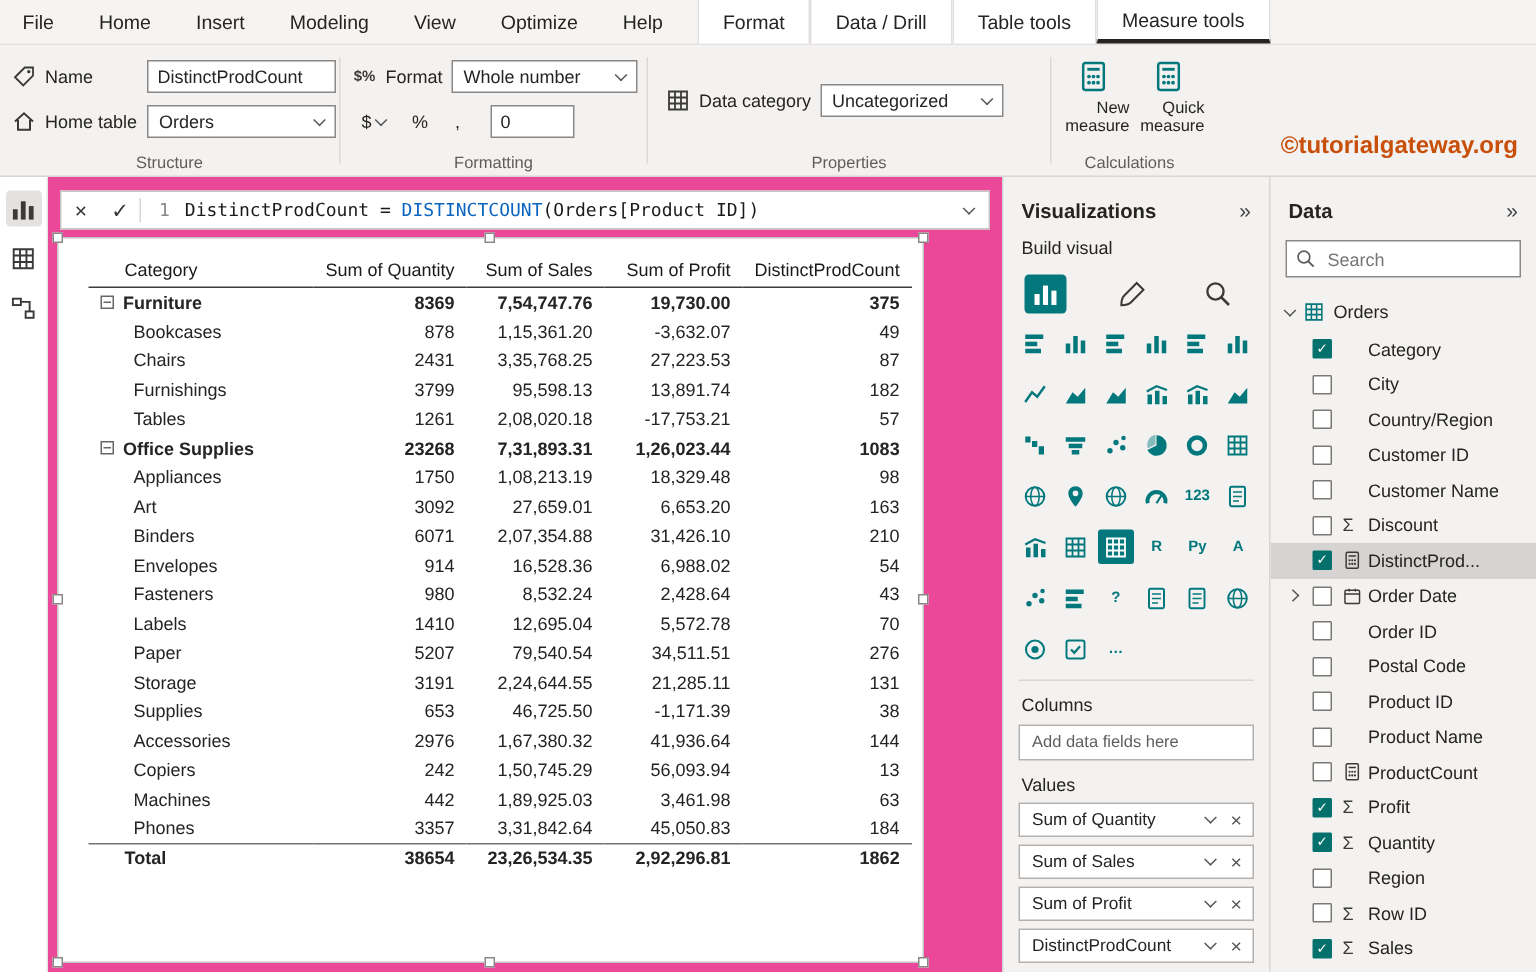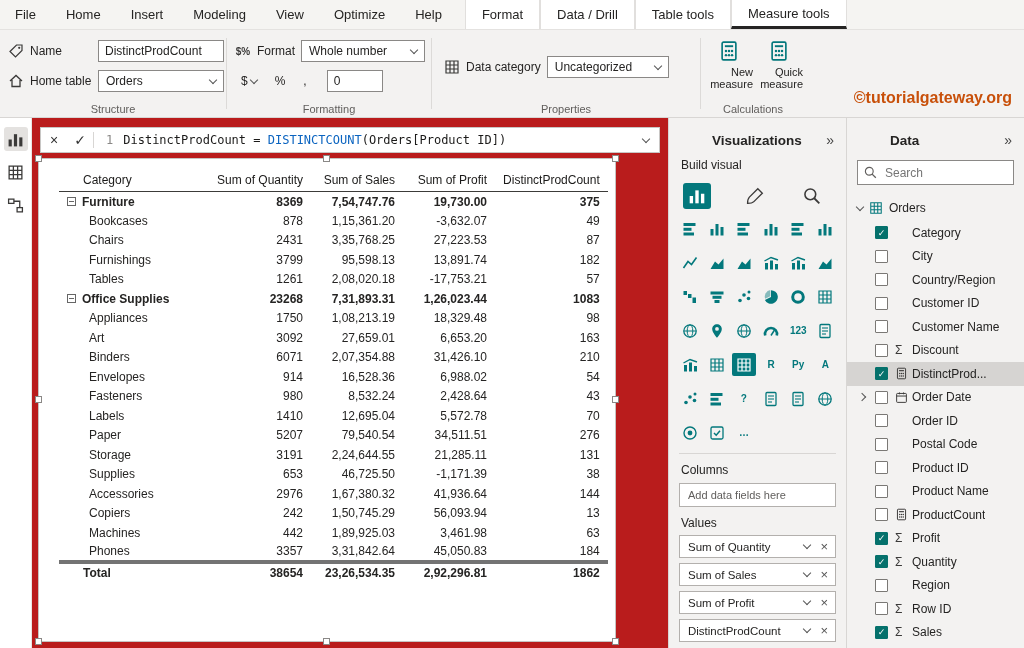--- a/index.html
+++ b/index.html
@@ -1,20 +1,20 @@
 <!DOCTYPE html>
 <html style="--accent: #03787c; --checkbox: #05716c; --watermark: #c8500a; --selected_bg: #d6d4d2;"><head>
 <meta charset="utf-8">
 <style>
   :root{
     --accent:#03787c; --checkbox:#05716c; --watermark:#c8500a; --selected_bg:#d6d4d2;
   }
   *{box-sizing:border-box;}
   body{margin:0;font-family:"Liberation Sans","DejaVu Sans",sans-serif;color:#252423;background:#fff;}
-  .app{position:relative;width:1024px;height:648px;overflow:hidden;background:#b91c1c;}
+  .app{position:relative;width:1024px;height:648px;overflow:hidden;background:#ec4899;}
 
   
   .menubar{position:absolute;top:0;left:0;right:0;height:30px;background:#f5f4f2;display:flex;align-items:stretch;border-bottom:1px solid #e4e2e0;}
   .mtab{padding:0 15px;display:flex;align-items:center;font-size:13px;cursor:default;color:#252423;}
   .ctab{background:#fff;border-left:1px solid #e1dfdd;border-right:1px solid #e1dfdd;padding:0 16px;display:flex;align-items:center;font-size:13px;}
   .ctab.active{border-bottom:3px solid #252423;}
 
   
   .ribbon{position:absolute;top:30px;left:0;right:0;height:88px;background:#f3f2f1;border-bottom:1px solid #d8d6d4;}
   .rgroup{position:absolute;top:0;bottom:0;}
@@ -54,34 +54,34 @@
   .handle{position:absolute;width:7px;height:7px;background:#fff;border:1px solid #8a8886;}
   .h-nw{top:-4px;left:-4px}.h-n{top:-4px;left:50%;margin-left:-4px}.h-ne{top:-4px;right:-4px}
   .h-w{top:50%;left:-4px;margin-top:-4px}.h-e{top:50%;right:-4px;margin-top:-4px}
   .h-sw{bottom:-4px;left:-4px}.h-s{bottom:-4px;left:50%;margin-left:-4px}.h-se{bottom:-4px;right:-4px}
   table.matrix{border-collapse:collapse;margin:10px 0 0 20px;font-size:12px;}
   table.matrix th{font-weight:400;text-align:right;border-bottom:1px solid #3c3b39;padding:4px 8px;white-space:nowrap;color:#1b1a19;}
   table.matrix th.cat{text-align:left;padding-left:24px;}
   table.matrix td{height:19.5px;padding:0 8px;white-space:nowrap;}
   td.num{text-align:right;}
   tr.lvl-group td{font-weight:700;}
-  tr.lvl-total td{font-weight:700;border-top:4px solid #737373;}
+  tr.lvl-total td{font-weight:700;border-top:1px solid #737373;}
   td.cat{padding-left:30px !important;}
   tr.lvl-group td.cat{padding-left:8px !important;}
   tr.lvl-total td.cat{padding-left:24px !important;}
   .cbox{display:inline-block;width:9px;height:9px;border:1px solid #666;position:relative;margin-right:6px;vertical-align:0;}
   .cbox::after{content:"";position:absolute;left:1px;right:1px;top:3px;border-top:1px solid #666;}
   .colw0{width:150px}.colw1{width:95px}.colw2{width:92px}.colw3{width:92px}.colw4{width:108px}
 
   
   .pane{position:absolute;top:118px;bottom:0;background:#f3f2f1;border-left:1px solid #d8d6d4;overflow:hidden;}
   .vis-pane{left:668px;width:178px;}
   .data-pane{left:846px;width:178px;}
   .pane-head{display:flex;align-items:center;justify-content:space-between;padding:14px 12px 0 12px;}
-  .pane-title{font-size:13.5px;font-weight:700;margin-left:31px;}
+  .pane-title{font-size:13.5px;font-weight:700;}
   .collapse{font-size:14px;color:#444;cursor:default;}
   .build-label{font-size:12px;margin:10px 12px 3px 12px;}
   .pane-tabs{display:flex;justify-content:space-between;padding:8px 20px 0 14px;align-items:center;}
   .ptab{width:28px;height:26px;display:flex;align-items:center;justify-content:center;border-radius:3px;cursor:default;}
   .ptab svg{width:18px;height:18px;color:#3b3a39;}
   .ptab.sel{background:var(--accent);}
   .ptab.sel svg{color:#fff;}
   .icon-grid{display:grid;grid-template-columns:repeat(6,1fr);gap:11px 2px;padding:8px 8px 0 8px;}
   .vi{width:24px;height:23px;display:flex;align-items:center;justify-content:center;color:var(--accent);border-radius:2px;cursor:default;margin:0 auto;}
   .vi svg{width:16px;height:16px;}

